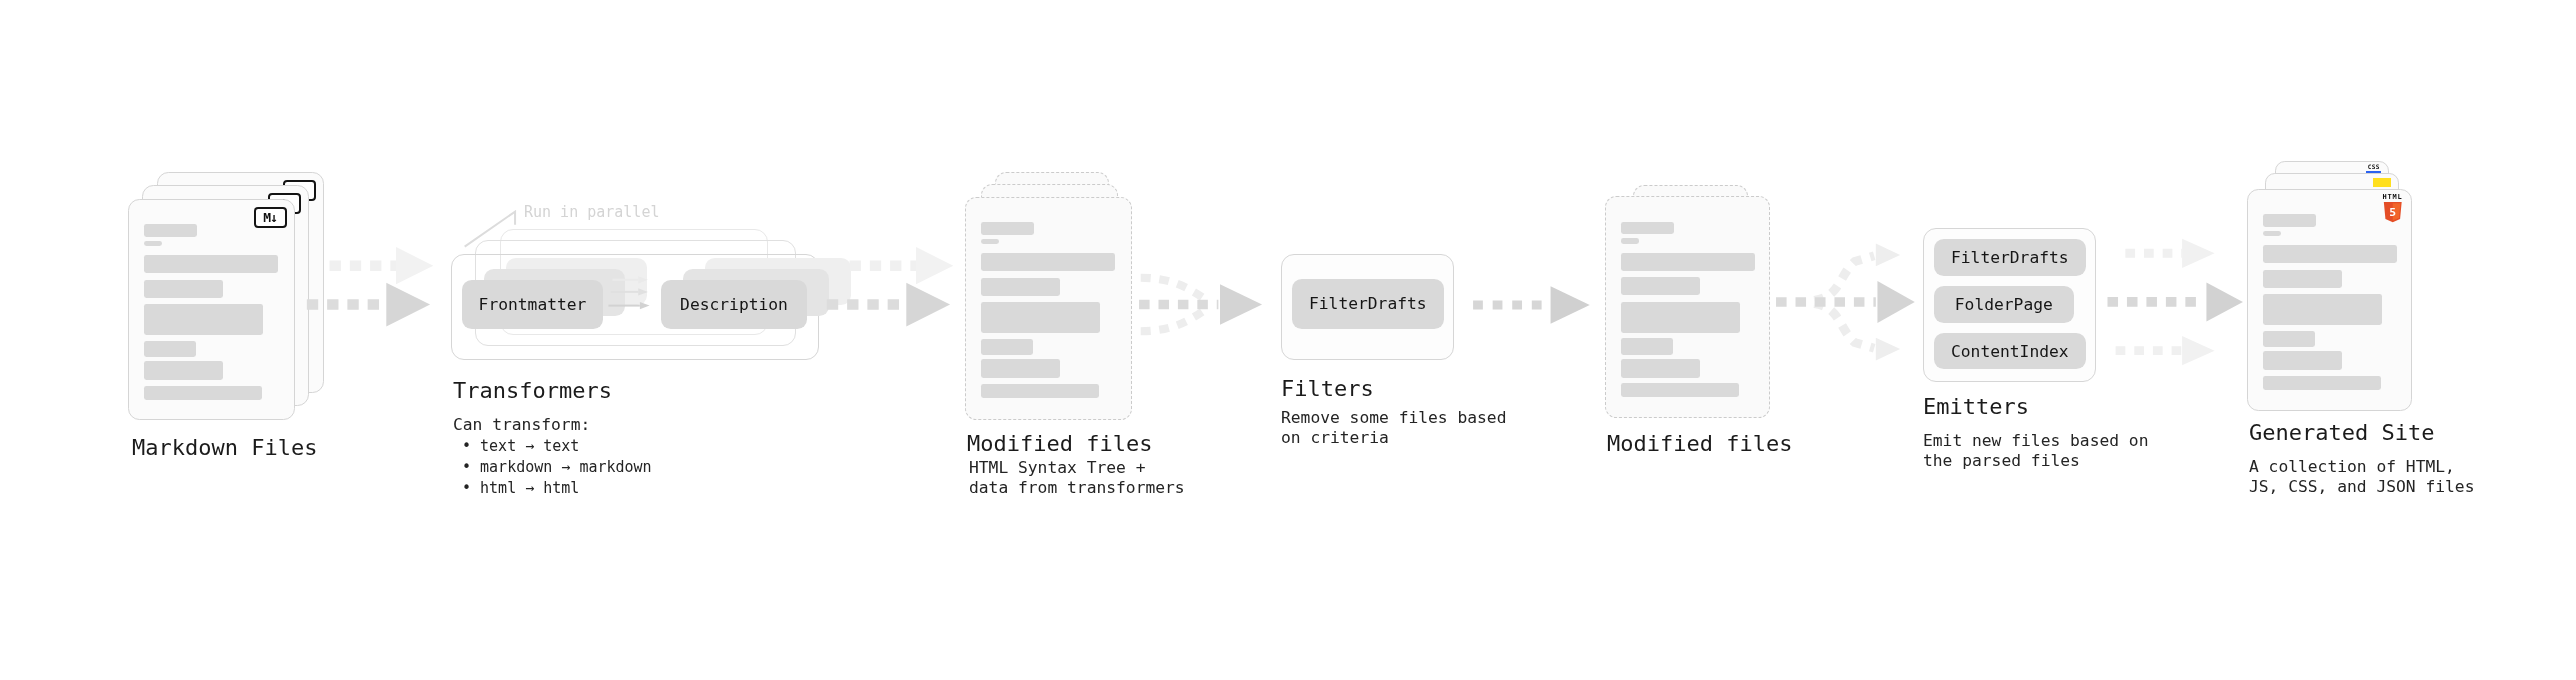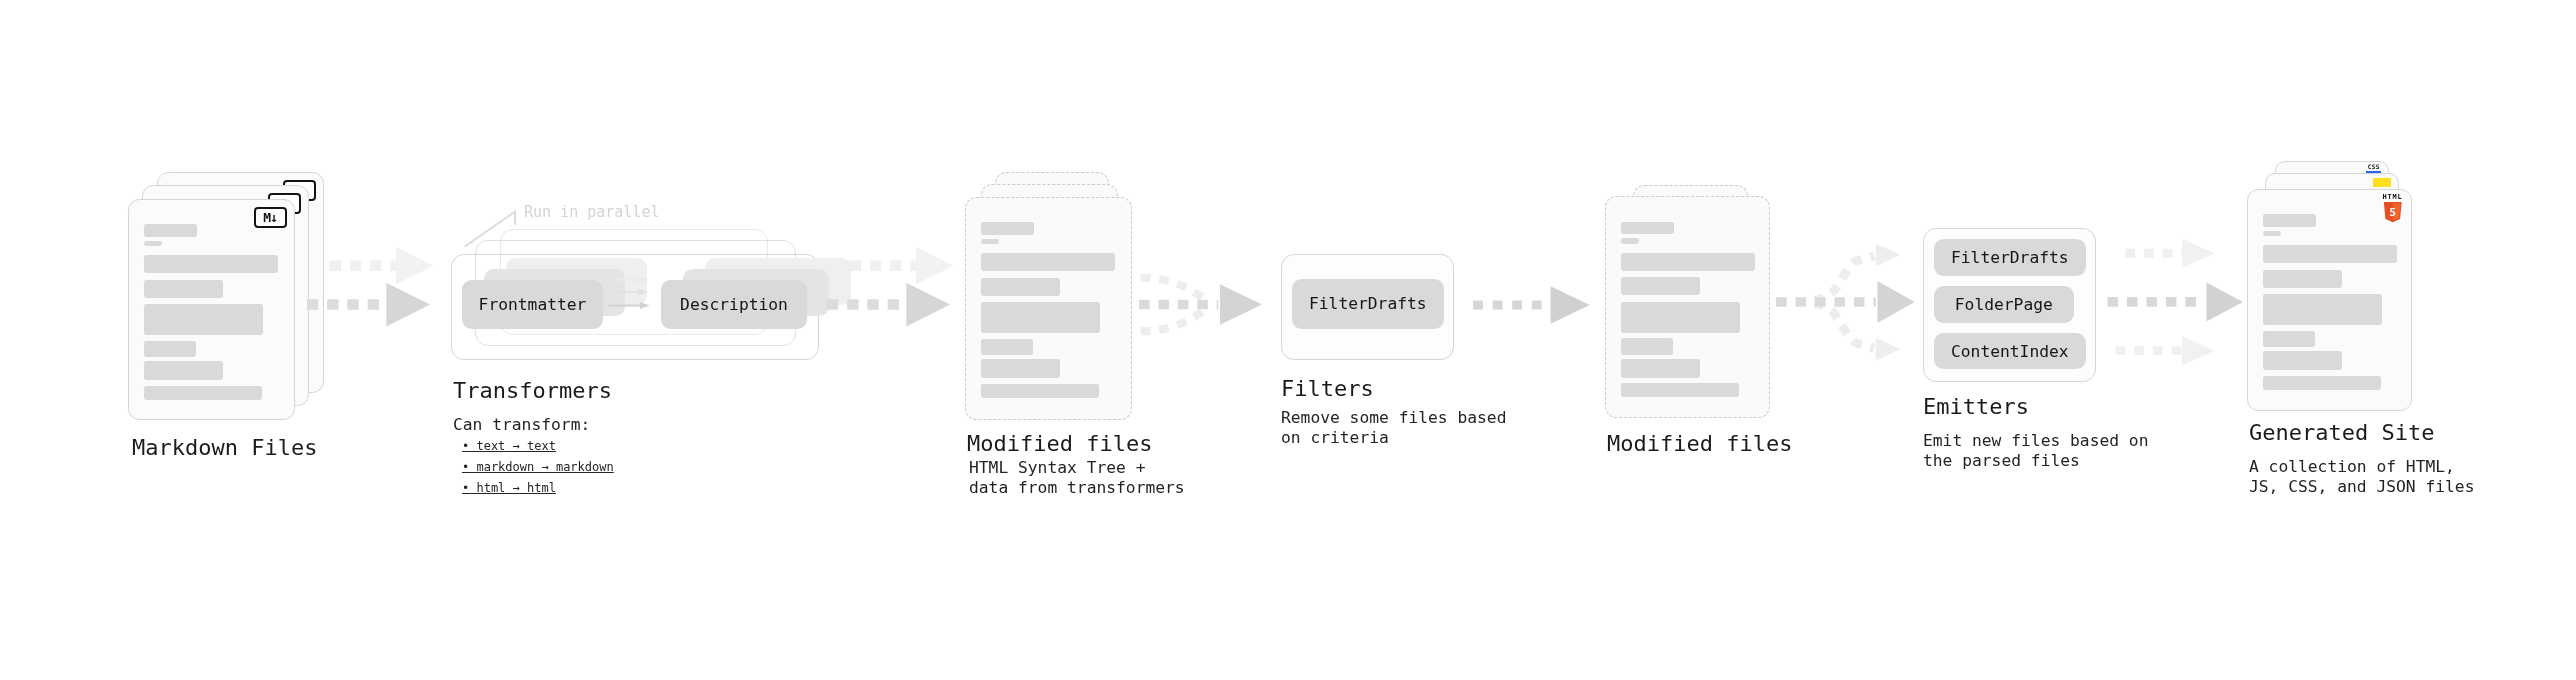--- a/index.html
+++ b/index.html
@@ -54,21 +54,21 @@
     display:flex; align-items:center; justify-content:center;
     font-size:16.3px; color:#151515; white-space:nowrap;
   }
   .chip.ghost1 { background:#e4e4e4; }
   .chip.ghost2 { background:#efefef; }
 
   
   .stage-label { position:absolute; font-size:22px; color:#1b1b1b; white-space:nowrap; line-height:24.4px; }
   .caption { position:absolute; font-size:16.3px; color:#242424; white-space:nowrap; line-height:20.3px; }
   .caption div { height:20.3px; }
-  .bullets { position:absolute; font-size:12px; color:#242424; white-space:nowrap; line-height:21px;text-decoration:underline; }
+  .bullets { position:absolute; font-size:15px; color:#242424; white-space:nowrap; line-height:21px; }
   .bullets div { height:21px; }
   .note-text { position:absolute; font-size:15px; color:#d4d4d4; white-space:nowrap; }
 
   svg.arrow { position:absolute; overflow:visible; }
 </style>
 </head>
 <body>
 
 <div class="canvas">
 

